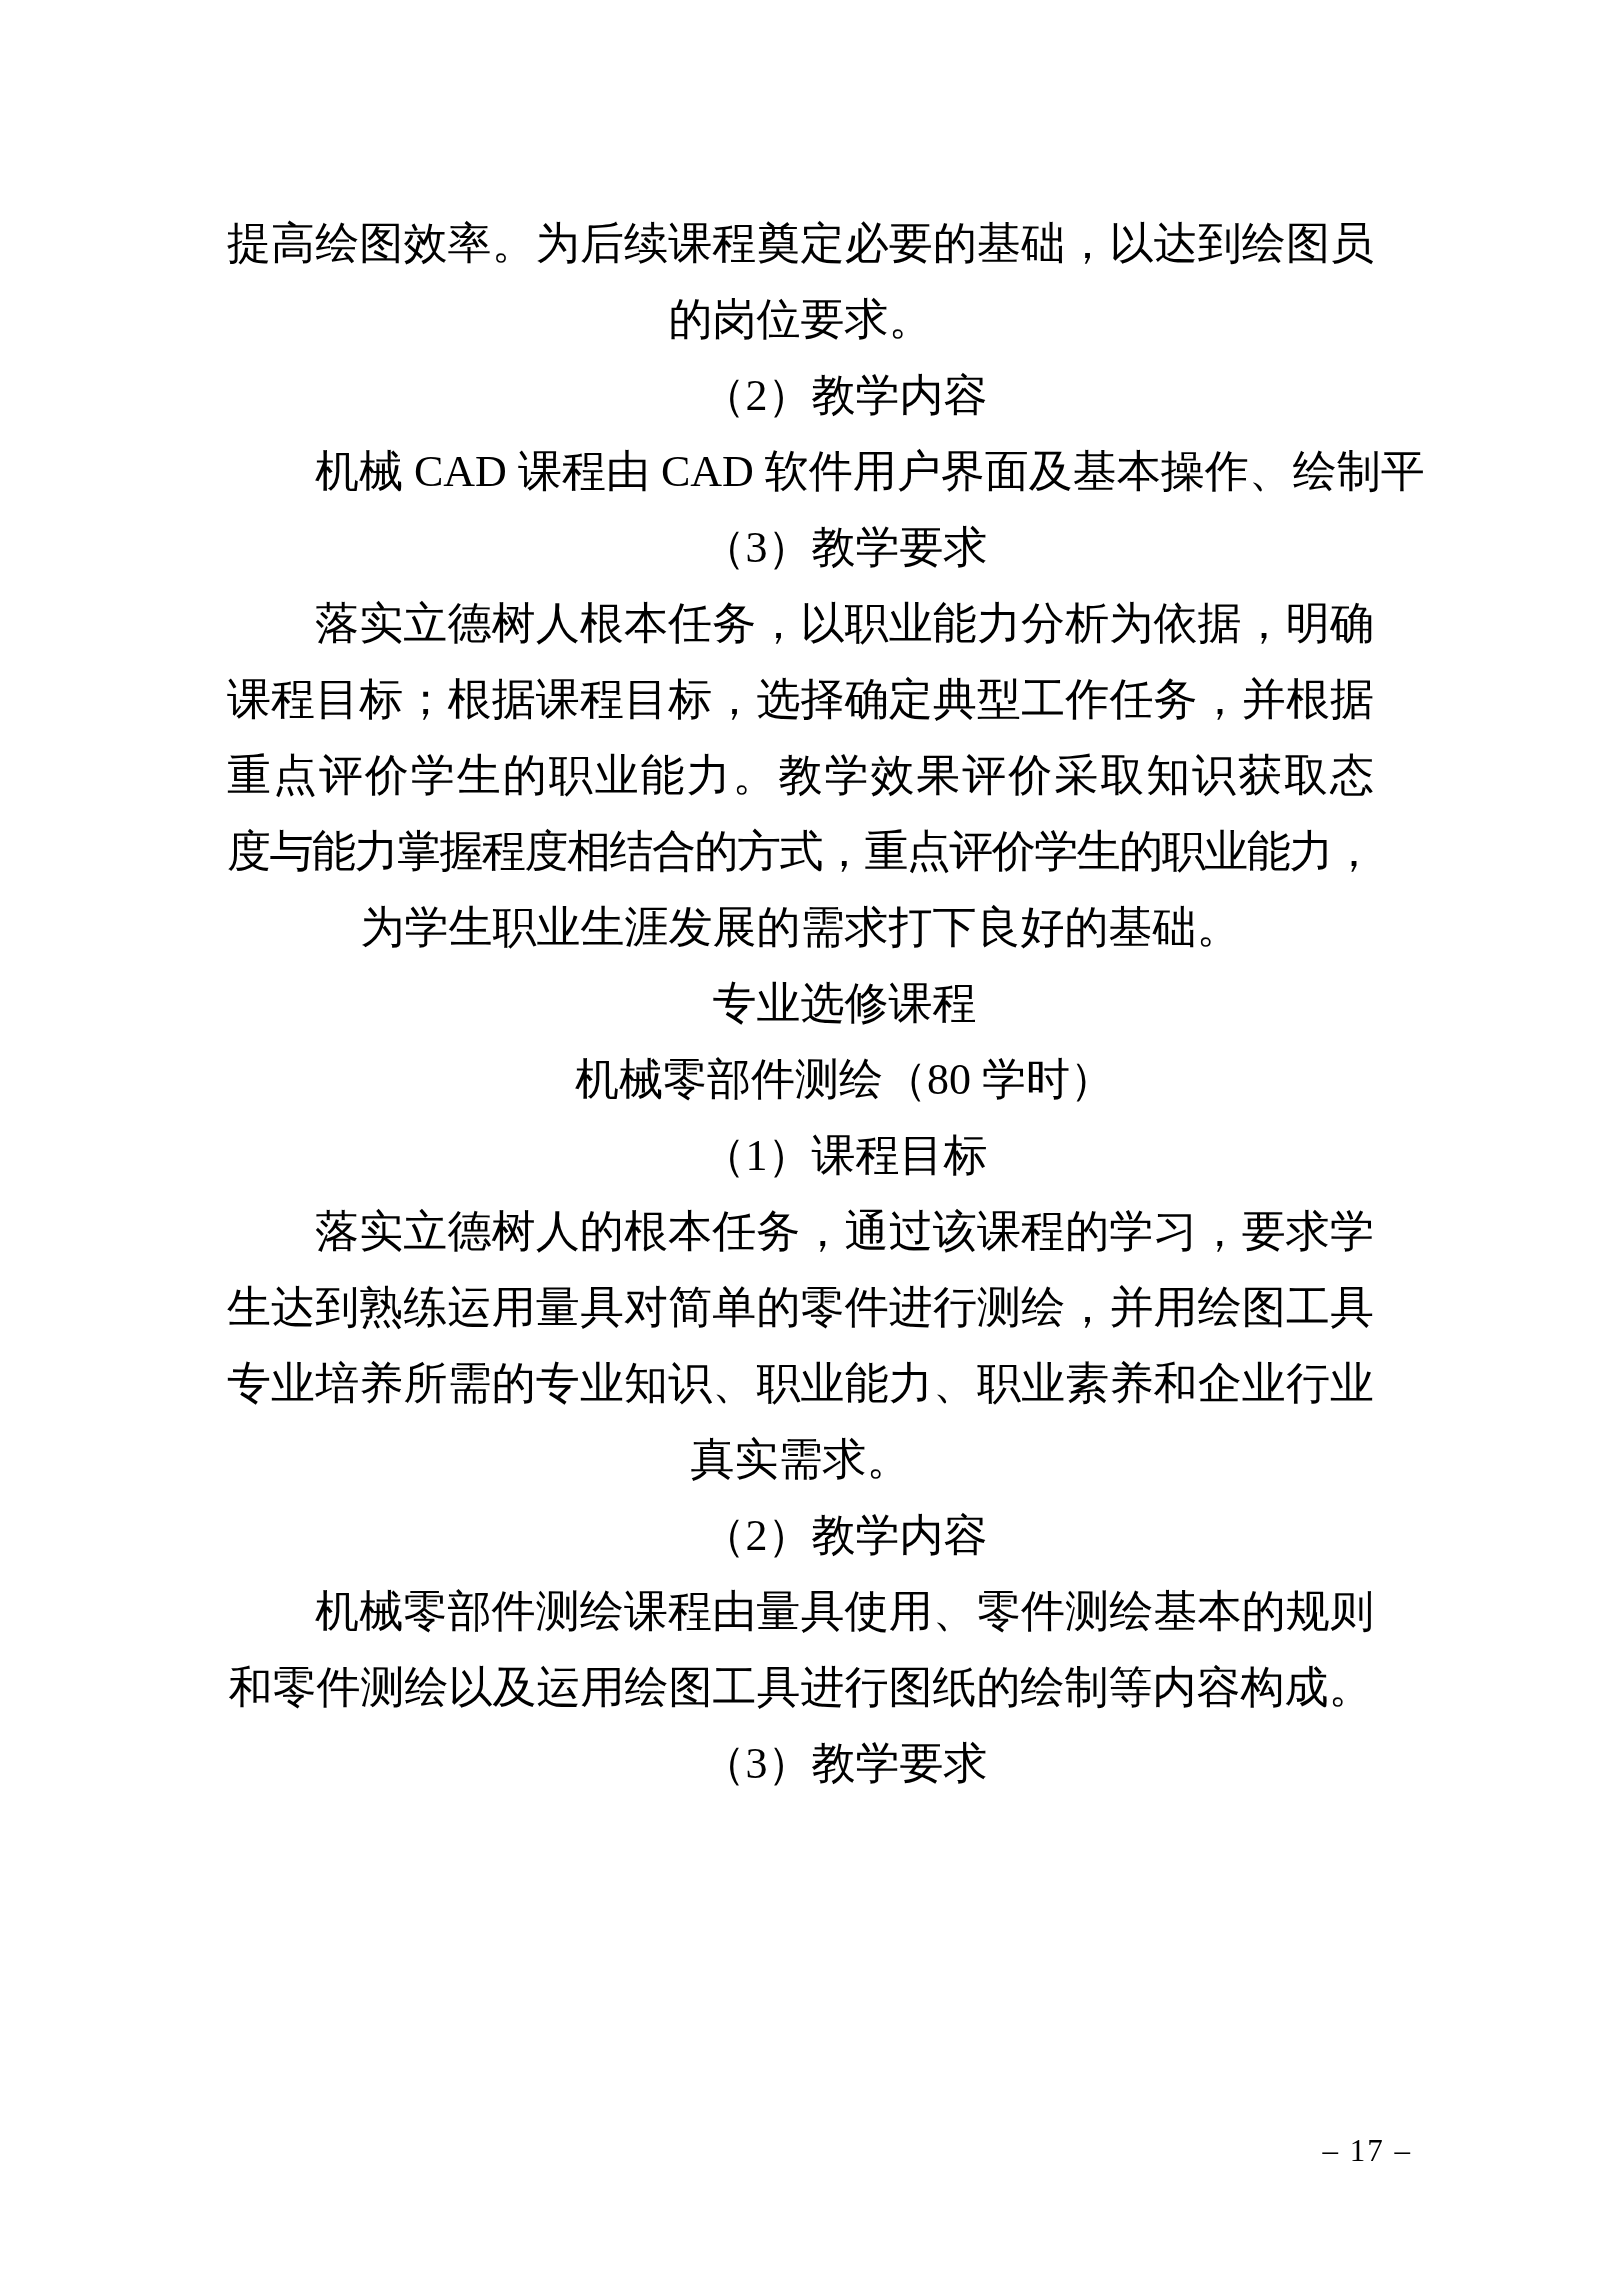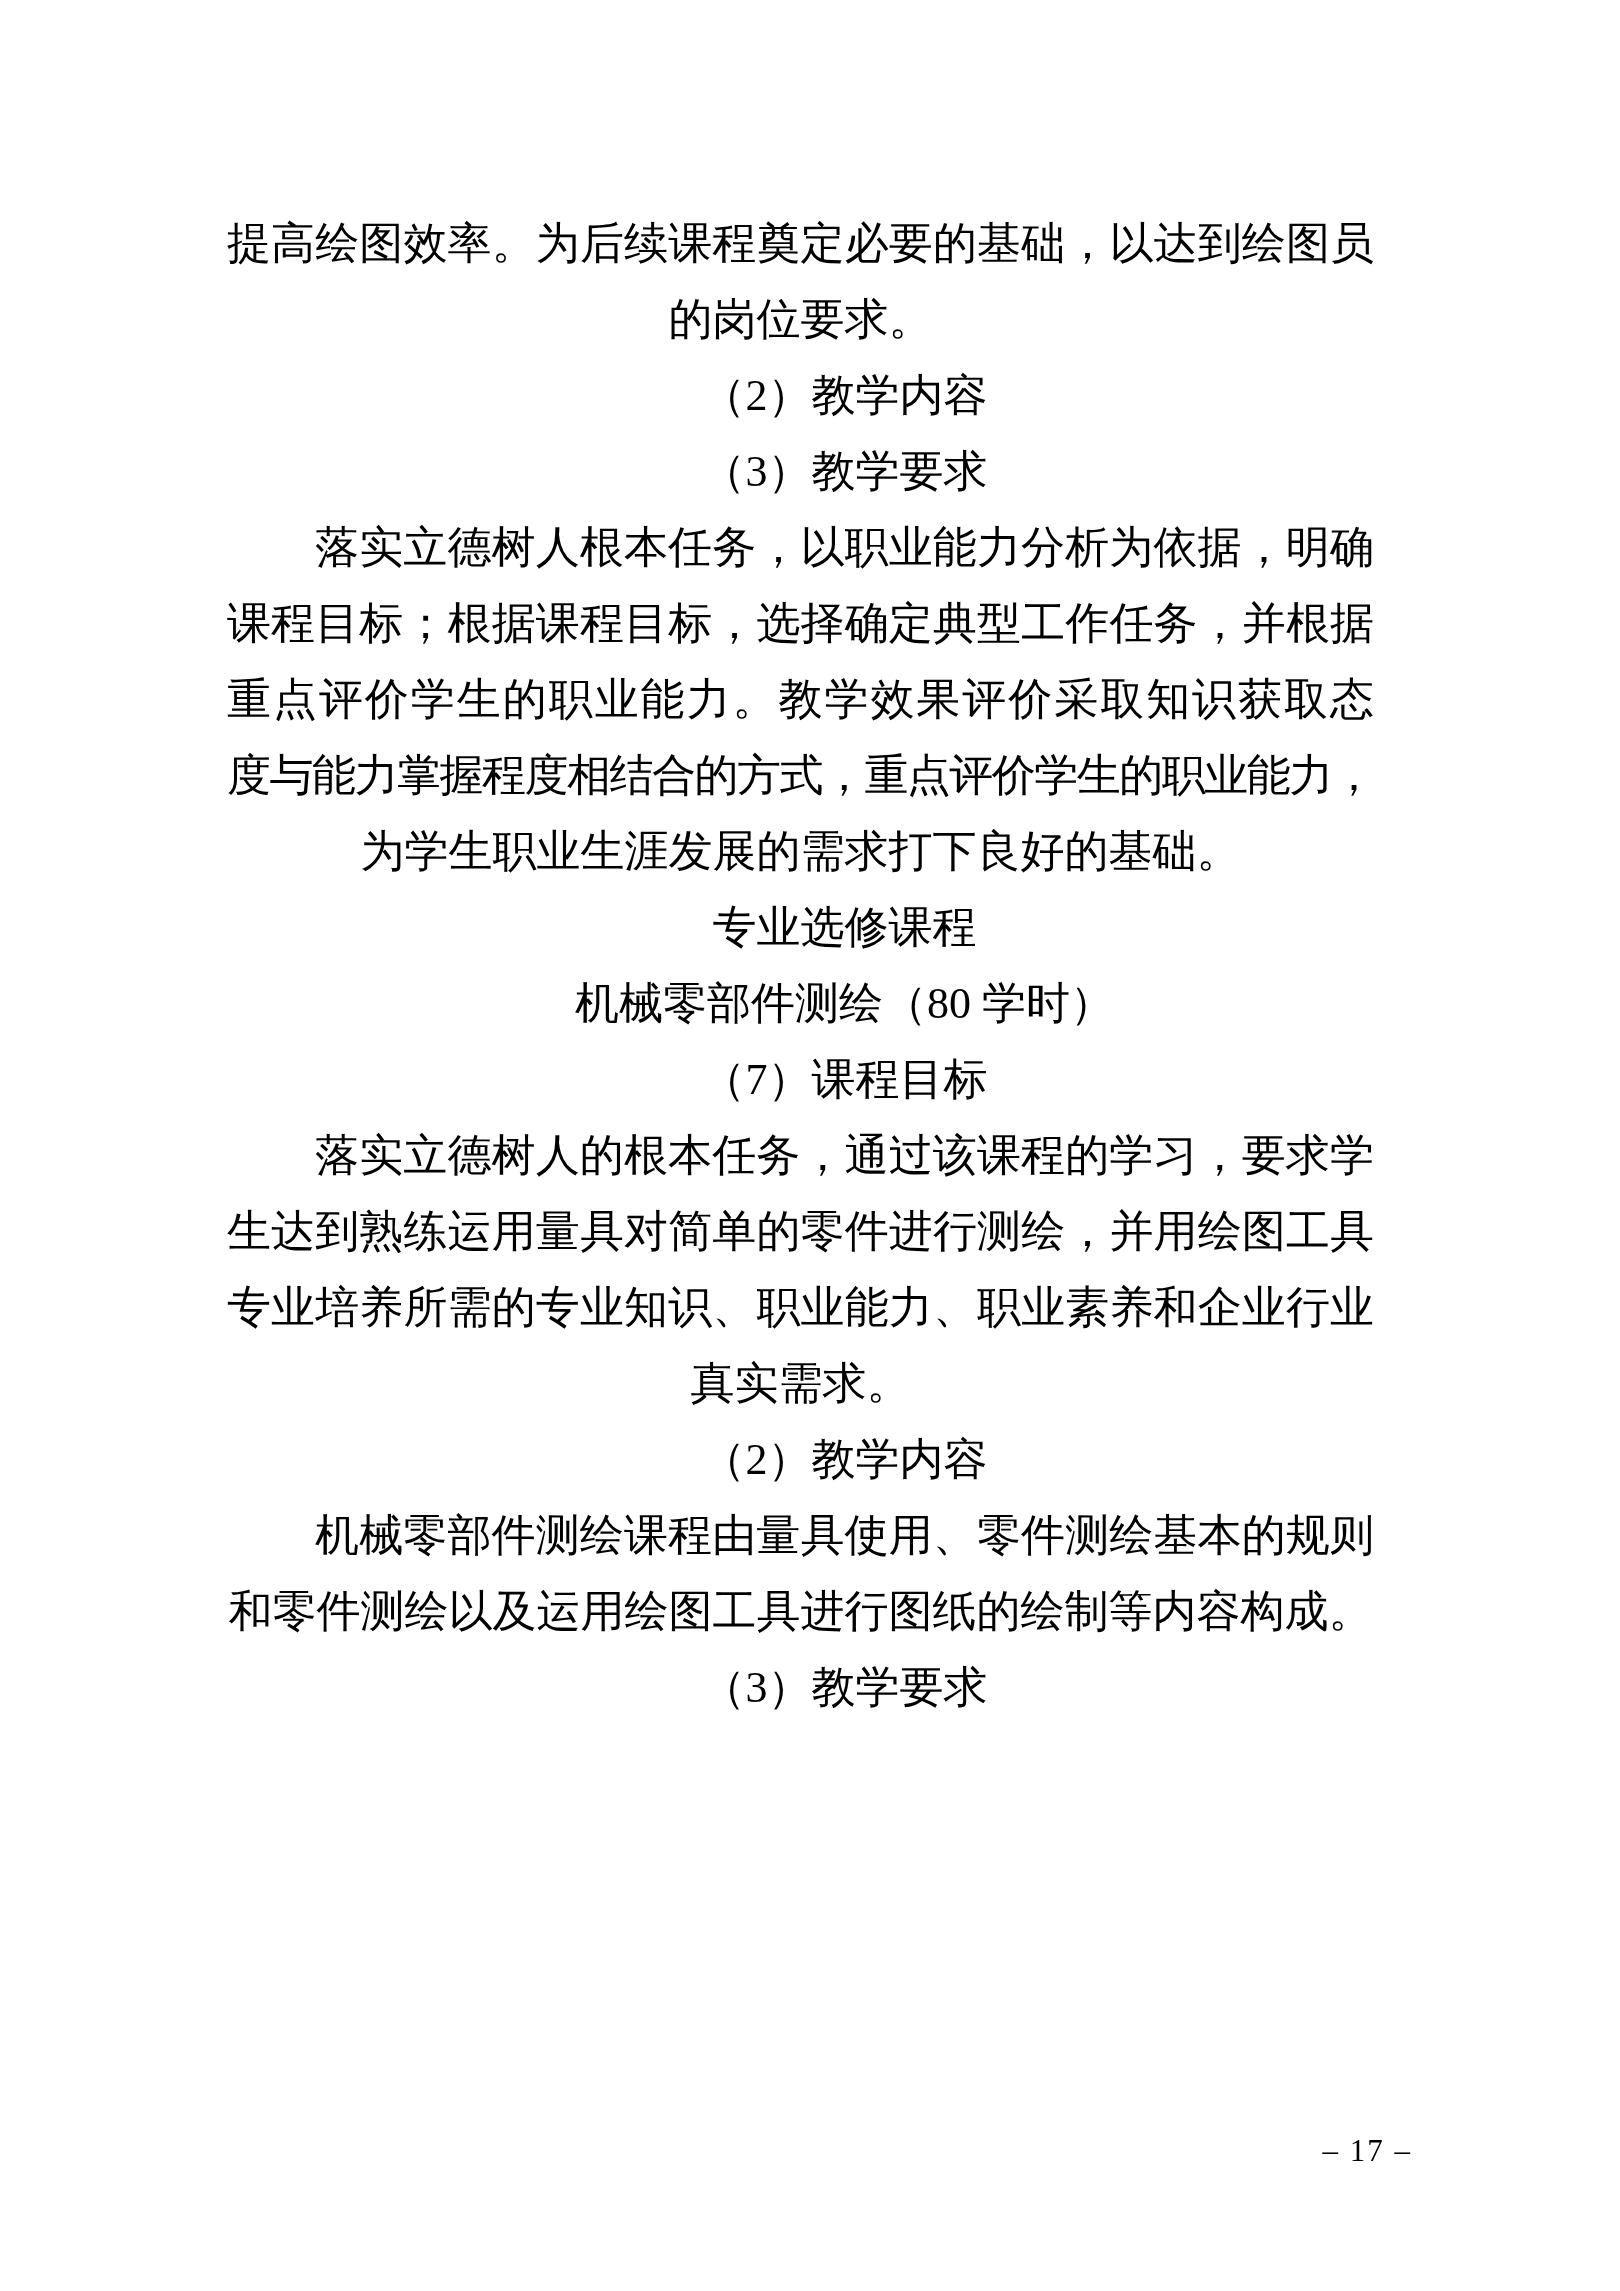--- a/index.html
+++ b/index.html
@@ -55,29 +55,30 @@
   }
 </style>
 </head>
 <body>
 
 <div class="page">
   <div class="textblock">
     <div class="line j">提高绘图效率。为后续课程奠定必要的基础，以达到绘图员</div>
     <div class="line">的岗位要求。</div>
     <div class="line ind">（2）教学内容</div>
+    <div class="line j ind">机械 CAD 课程由 CAD 软件用户界面及基本操作、绘制平</div>
     <div class="line ind">（3）教学要求</div>
     <div class="line j ind">落实立德树人根本任务，以职业能力分析为依据，明确</div>
     <div class="line j">课程目标；根据课程目标，选择确定典型工作任务，并根据</div>
     <div class="line j">重点评价学生的职业能力。教学效果评价采取知识获取态</div>
     <div class="line j tight">度与能力掌握程度相结合的方式，重点评价学生的职业能力，</div>
     <div class="line">为学生职业生涯发展的需求打下良好的基础。</div>
     <div class="line ind">专业选修课程</div>
     <div class="line ind">机械零部件测绘（80 学时）</div>
-    <div class="line ind">（7）课程目标</div>
+    <div class="line ind">（1）课程目标</div>
     <div class="line j ind">落实立德树人的根本任务，通过该课程的学习，要求学</div>
     <div class="line j">生达到熟练运用量具对简单的零件进行测绘，并用绘图工具</div>
     <div class="line j">专业培养所需的专业知识、职业能力、职业素养和企业行业</div>
     <div class="line">真实需求。</div>
     <div class="line ind">（2）教学内容</div>
     <div class="line j ind">机械零部件测绘课程由量具使用、零件测绘基本的规则</div>
     <div class="line">和零件测绘以及运用绘图工具进行图纸的绘制等内容构成。</div>
     <div class="line ind">（3）教学要求</div>
   </div>
 

